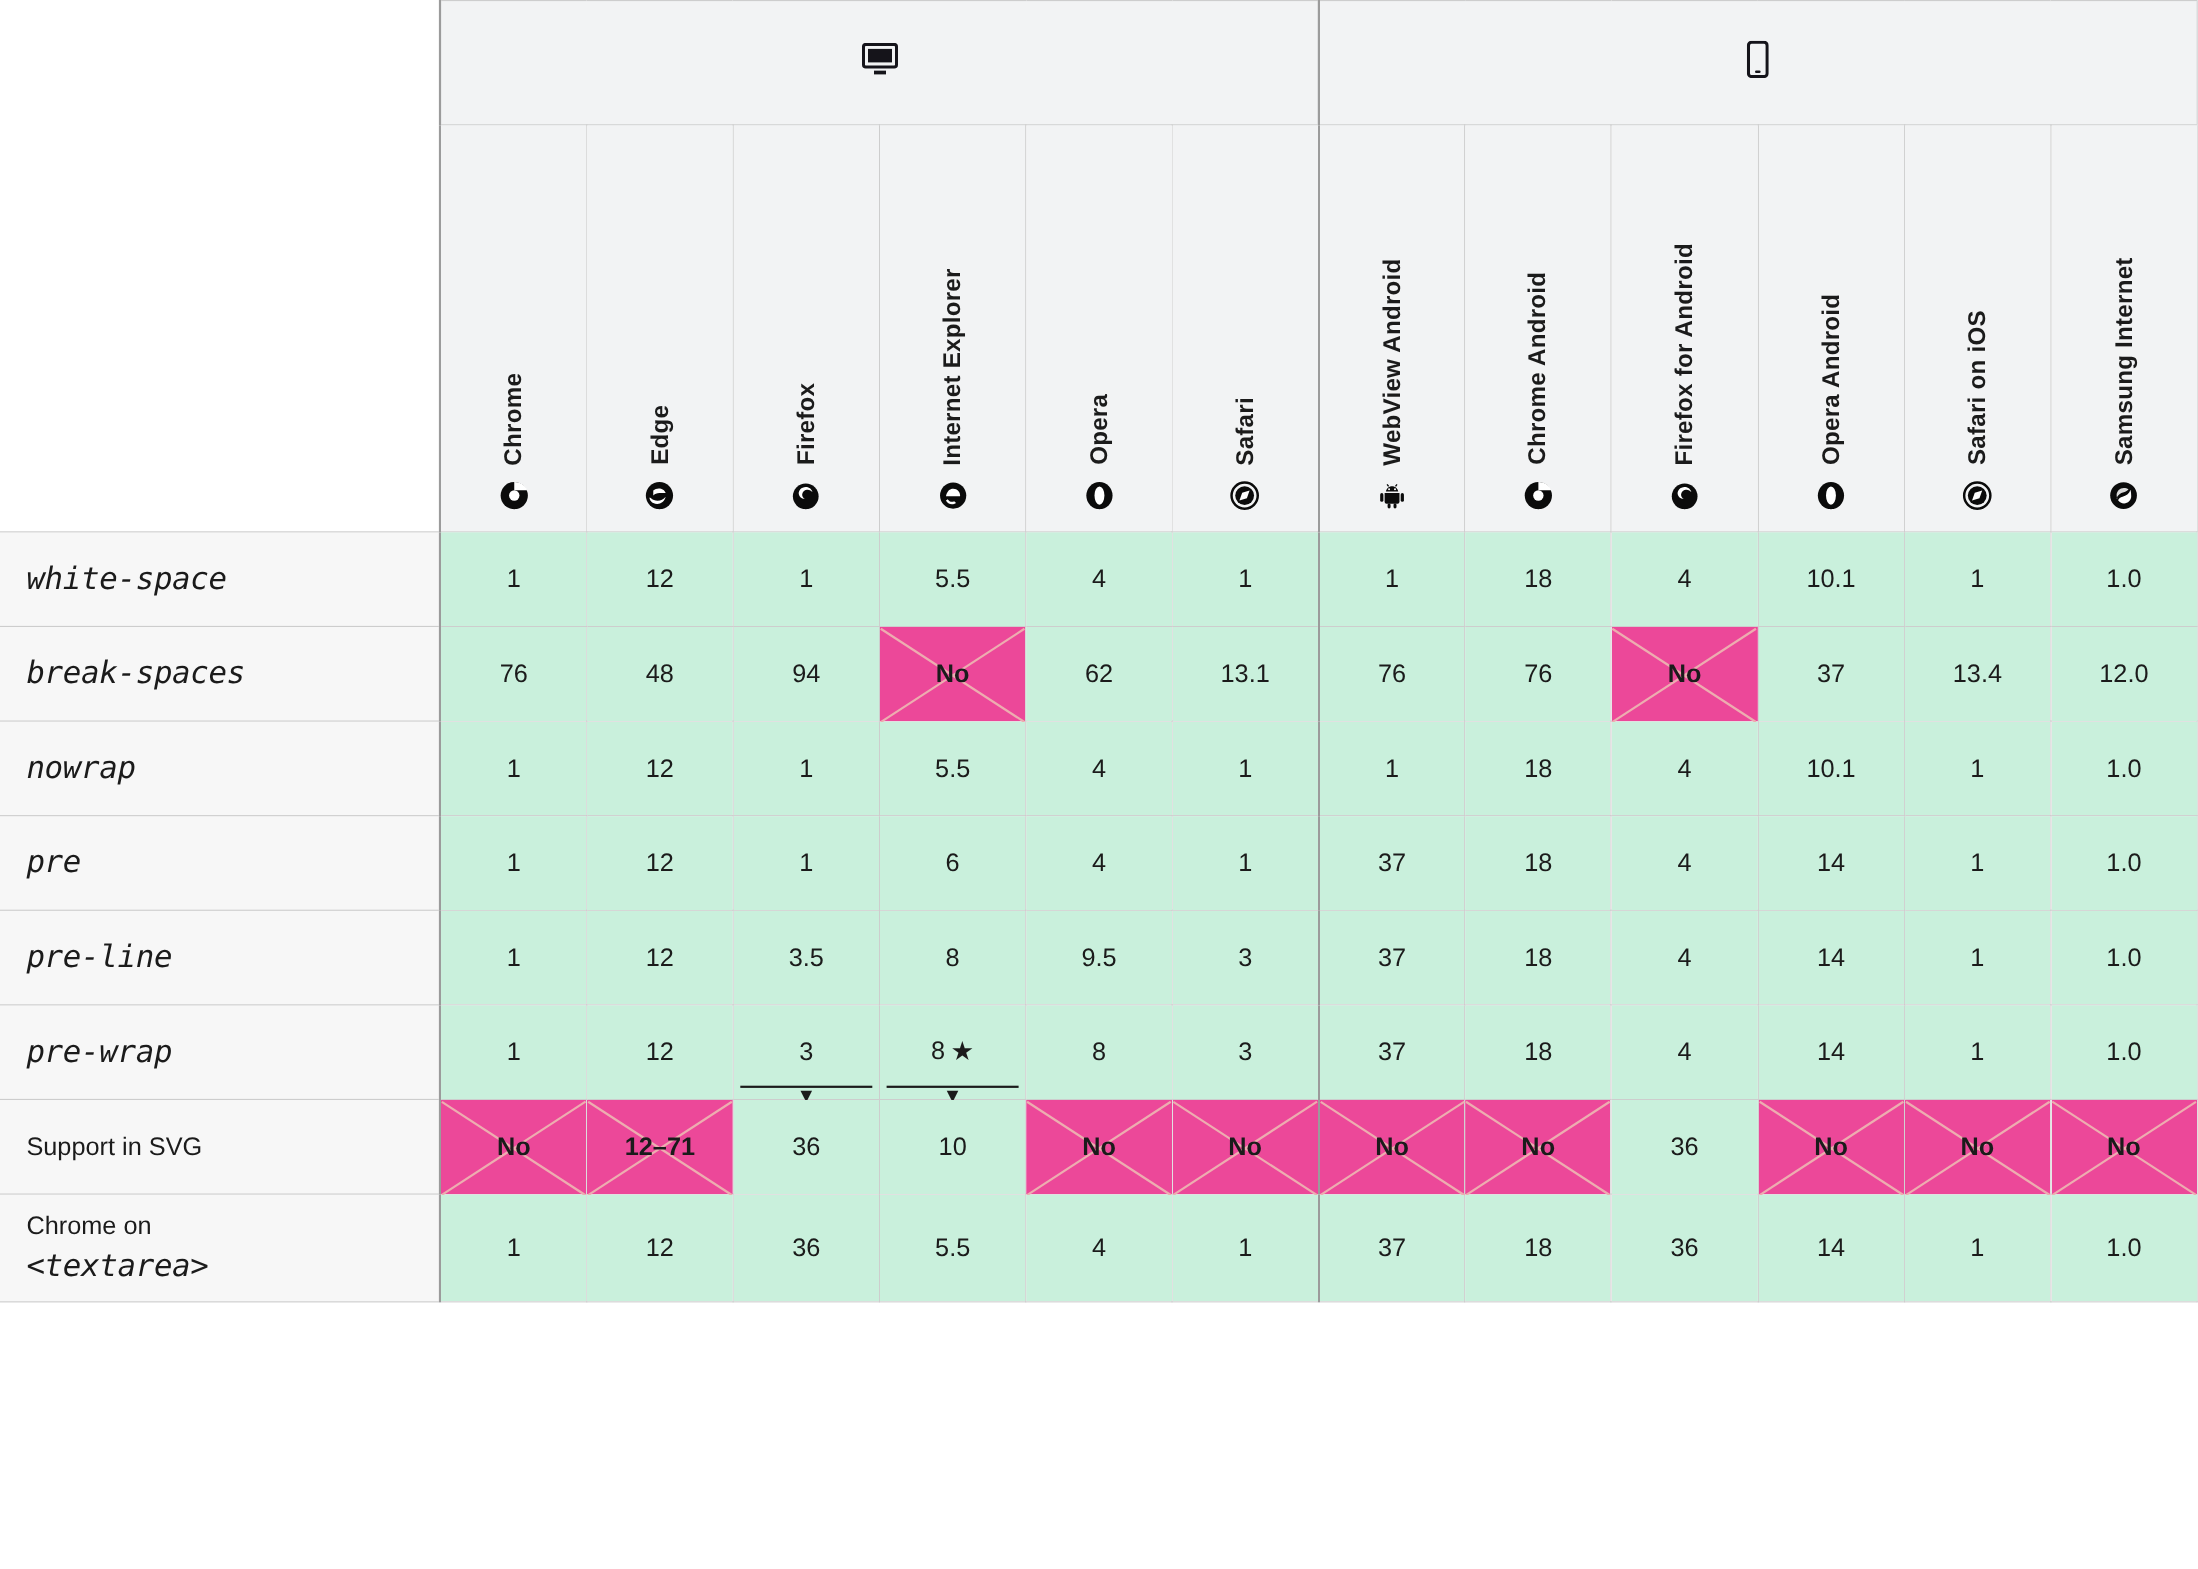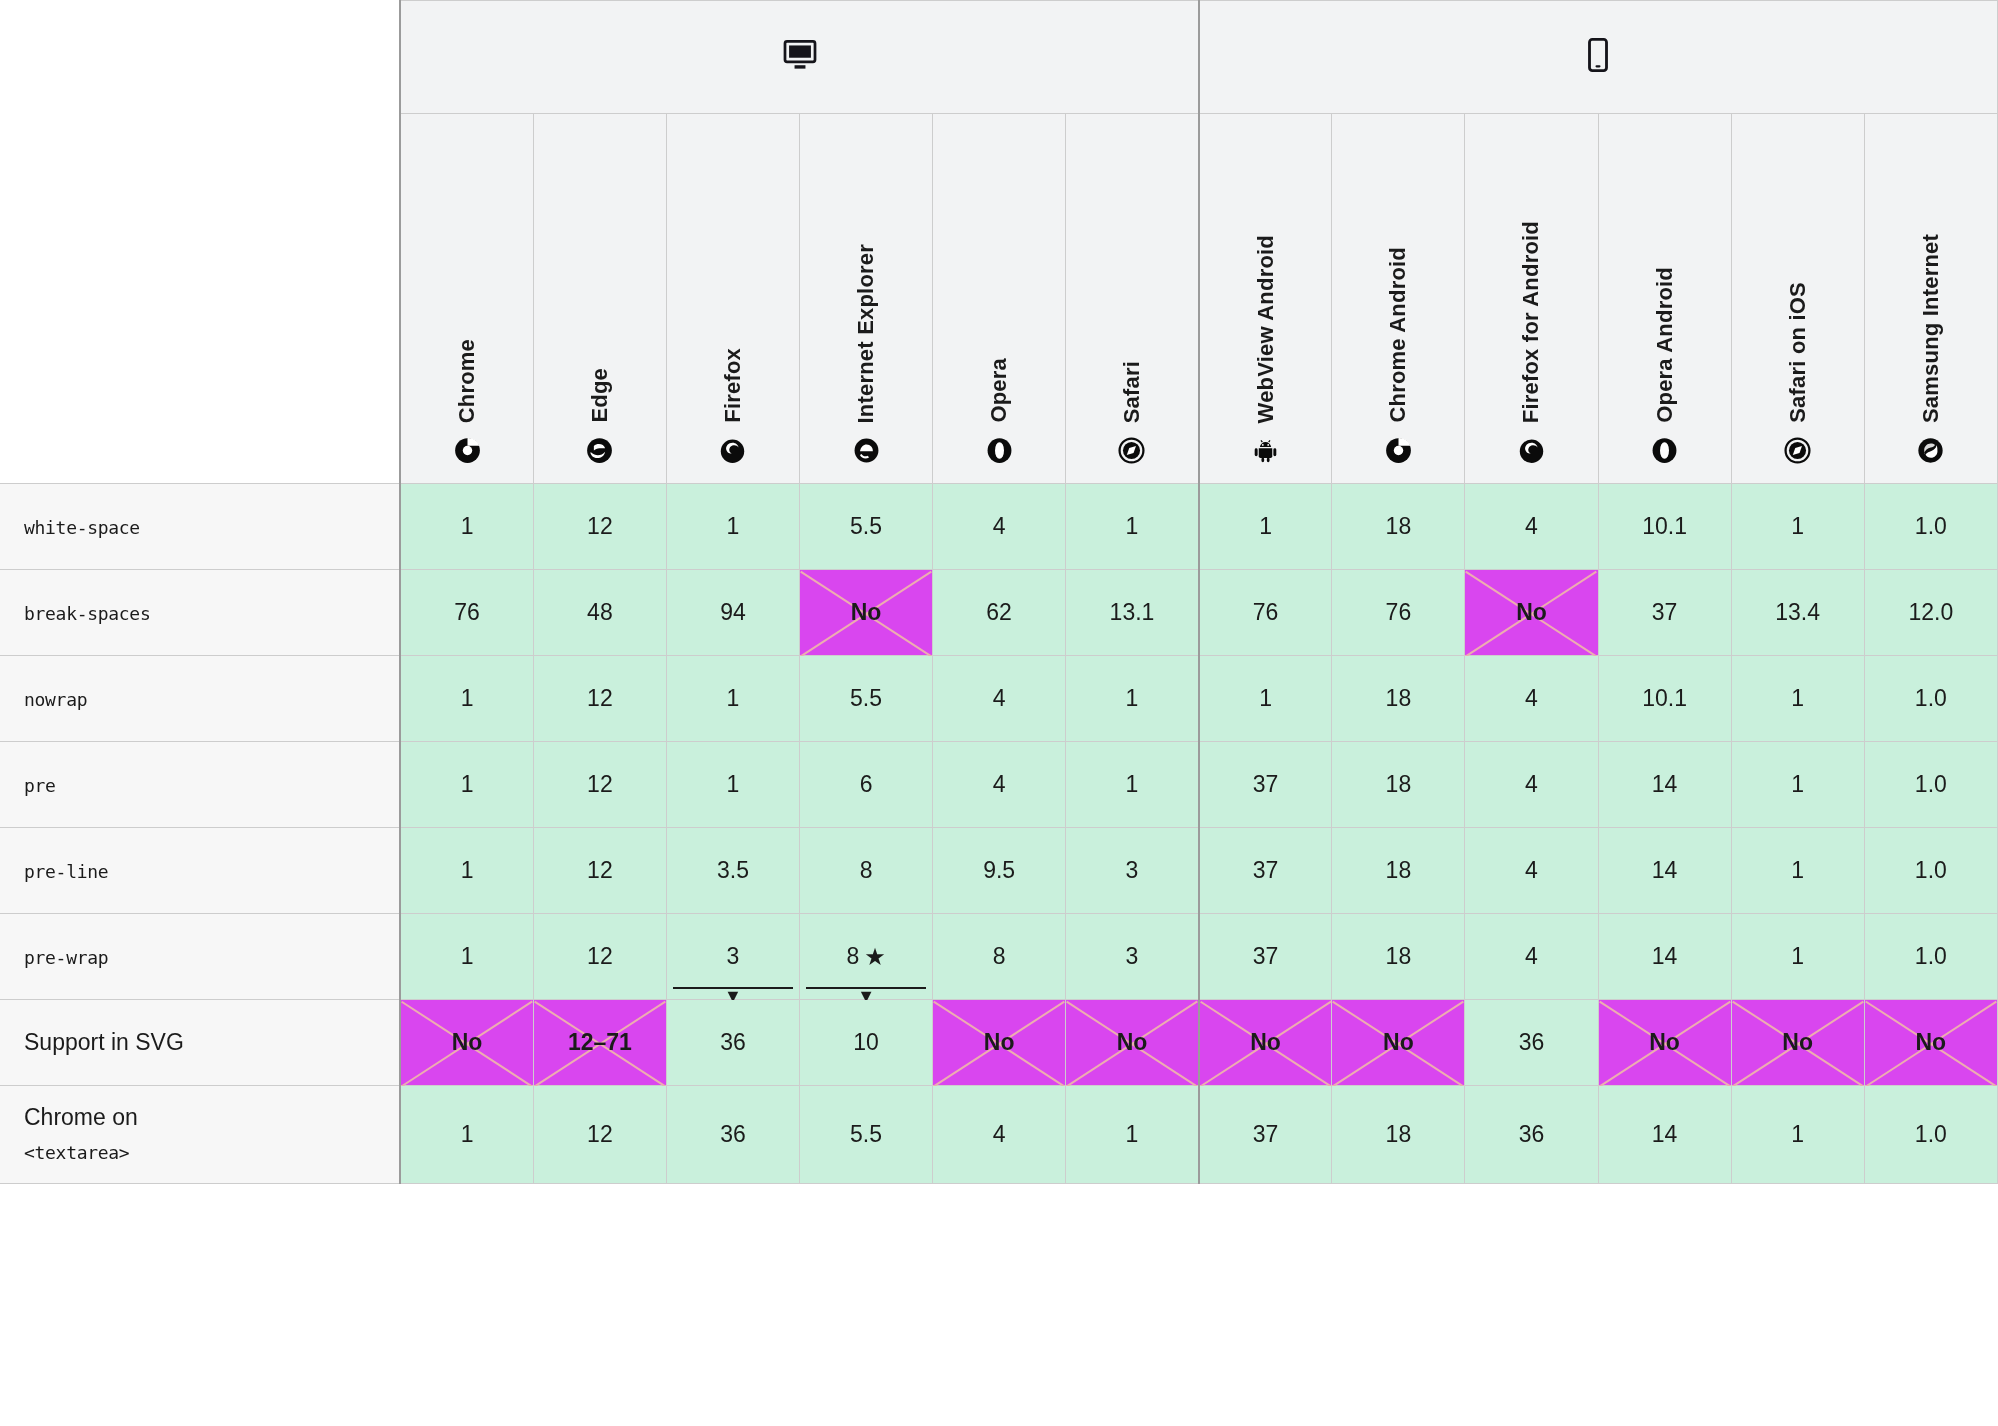--- a/index.html
+++ b/index.html
@@ -94,36 +94,37 @@
     border: 1px solid #cdcdcd;
     border-left: none;
     padding: 10px 24px;
     font-size: 23px;
     color: #1b1b1b;
     vertical-align: middle;
     line-height: 1.45;
   }
   td.feature .code {
     font-family: "DejaVu Sans Mono", monospace;
-    font-size: 18px;
+    font-size: 28px;
     letter-spacing: -0.3px;
+    font-style: italic;
   }
   td.cell {
     border: 1px solid #cdcdcd;
     text-align: center;
     vertical-align: middle;
     height: 86px;
     font-size: 23px;
     color: #1b1b1b;
     position: relative;
   }
   td.cell.first { border-left: 2px solid #9b9b9b; }
   td.cell.lastdesk { border-right: 1px solid #9b9b9b; }
   td.cell.yes { background: #c9f0dc; }
-  td.cell.no  { background: #d946ef; }
+  td.cell.no  { background: #ec4899; }
   td.cell.no .label { font-weight: bold; }
   
   td.cell.no::before,
   td.cell.no::after {
     content: "";
     position: absolute;
     left: 0; top: 50%;
     width: 100%;
     height: 2px;
     background: #edadb0;

